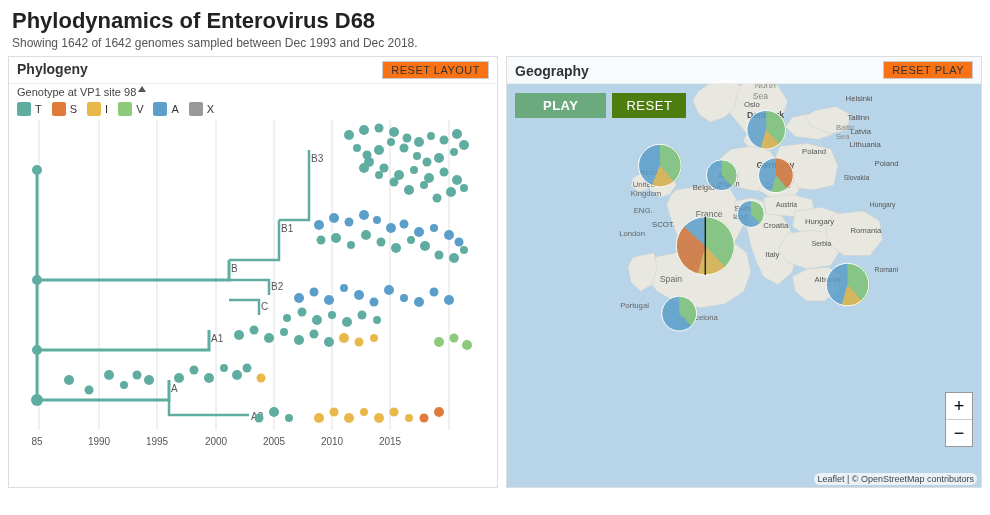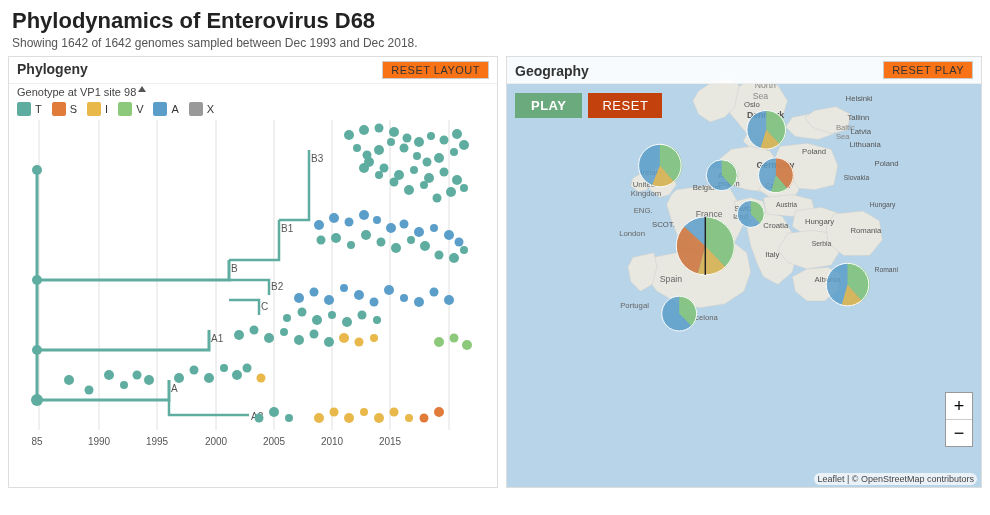--- a/index.html
+++ b/index.html
@@ -120,28 +120,28 @@
       top: 36px;
       left: 8px;
       z-index: 10;
       display: flex;
       gap: 6px;
     }
     .play-btn {
       background: #6aaa7c;
       color: #fff;
       border: none;
-      padding: 5px 16px;
+      padding: 5px 28px;
       font-size: 13px;
       font-weight: bold;
       cursor: pointer;
       letter-spacing: 0.5px;
     }
     .map-reset-btn {
-      background: #c2410c;
+      background: #4d7c0f;
       color: #fff;
       border: none;
       padding: 5px 14px;
       font-size: 13px;
       cursor: pointer;
       letter-spacing: 0.5px;
     }
     .zoom-controls {
       position: absolute;
       right: 8px;

